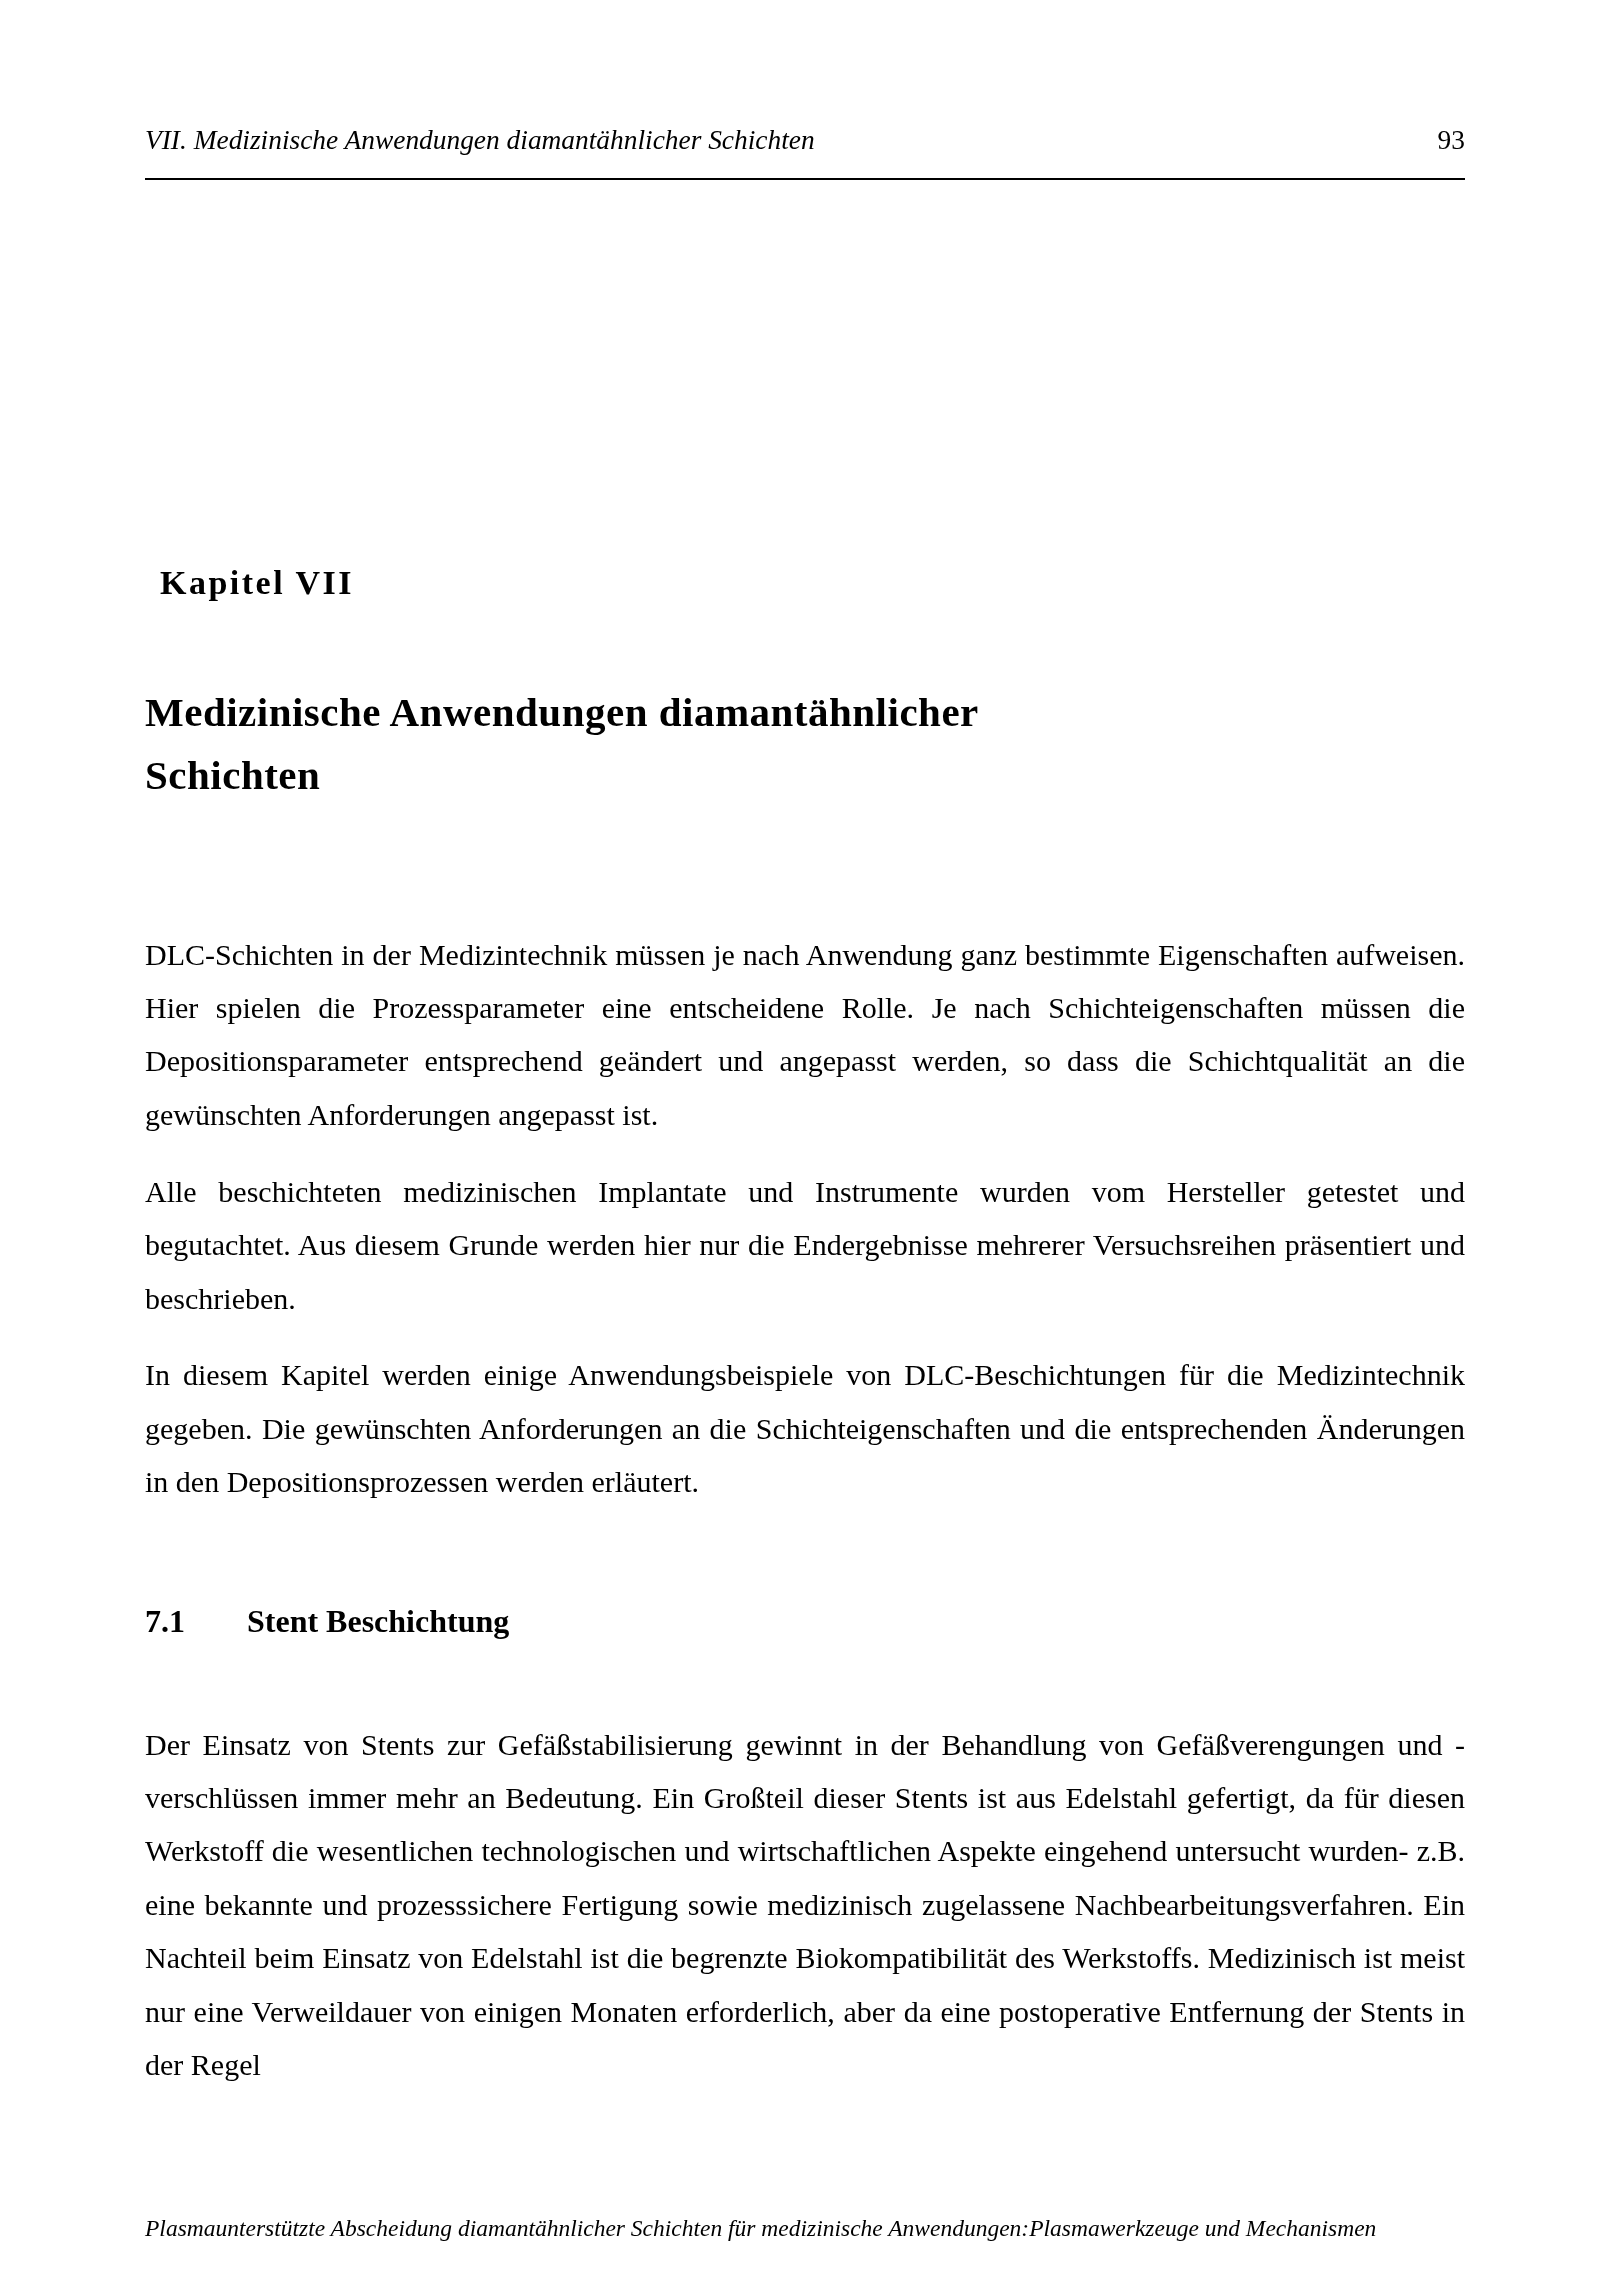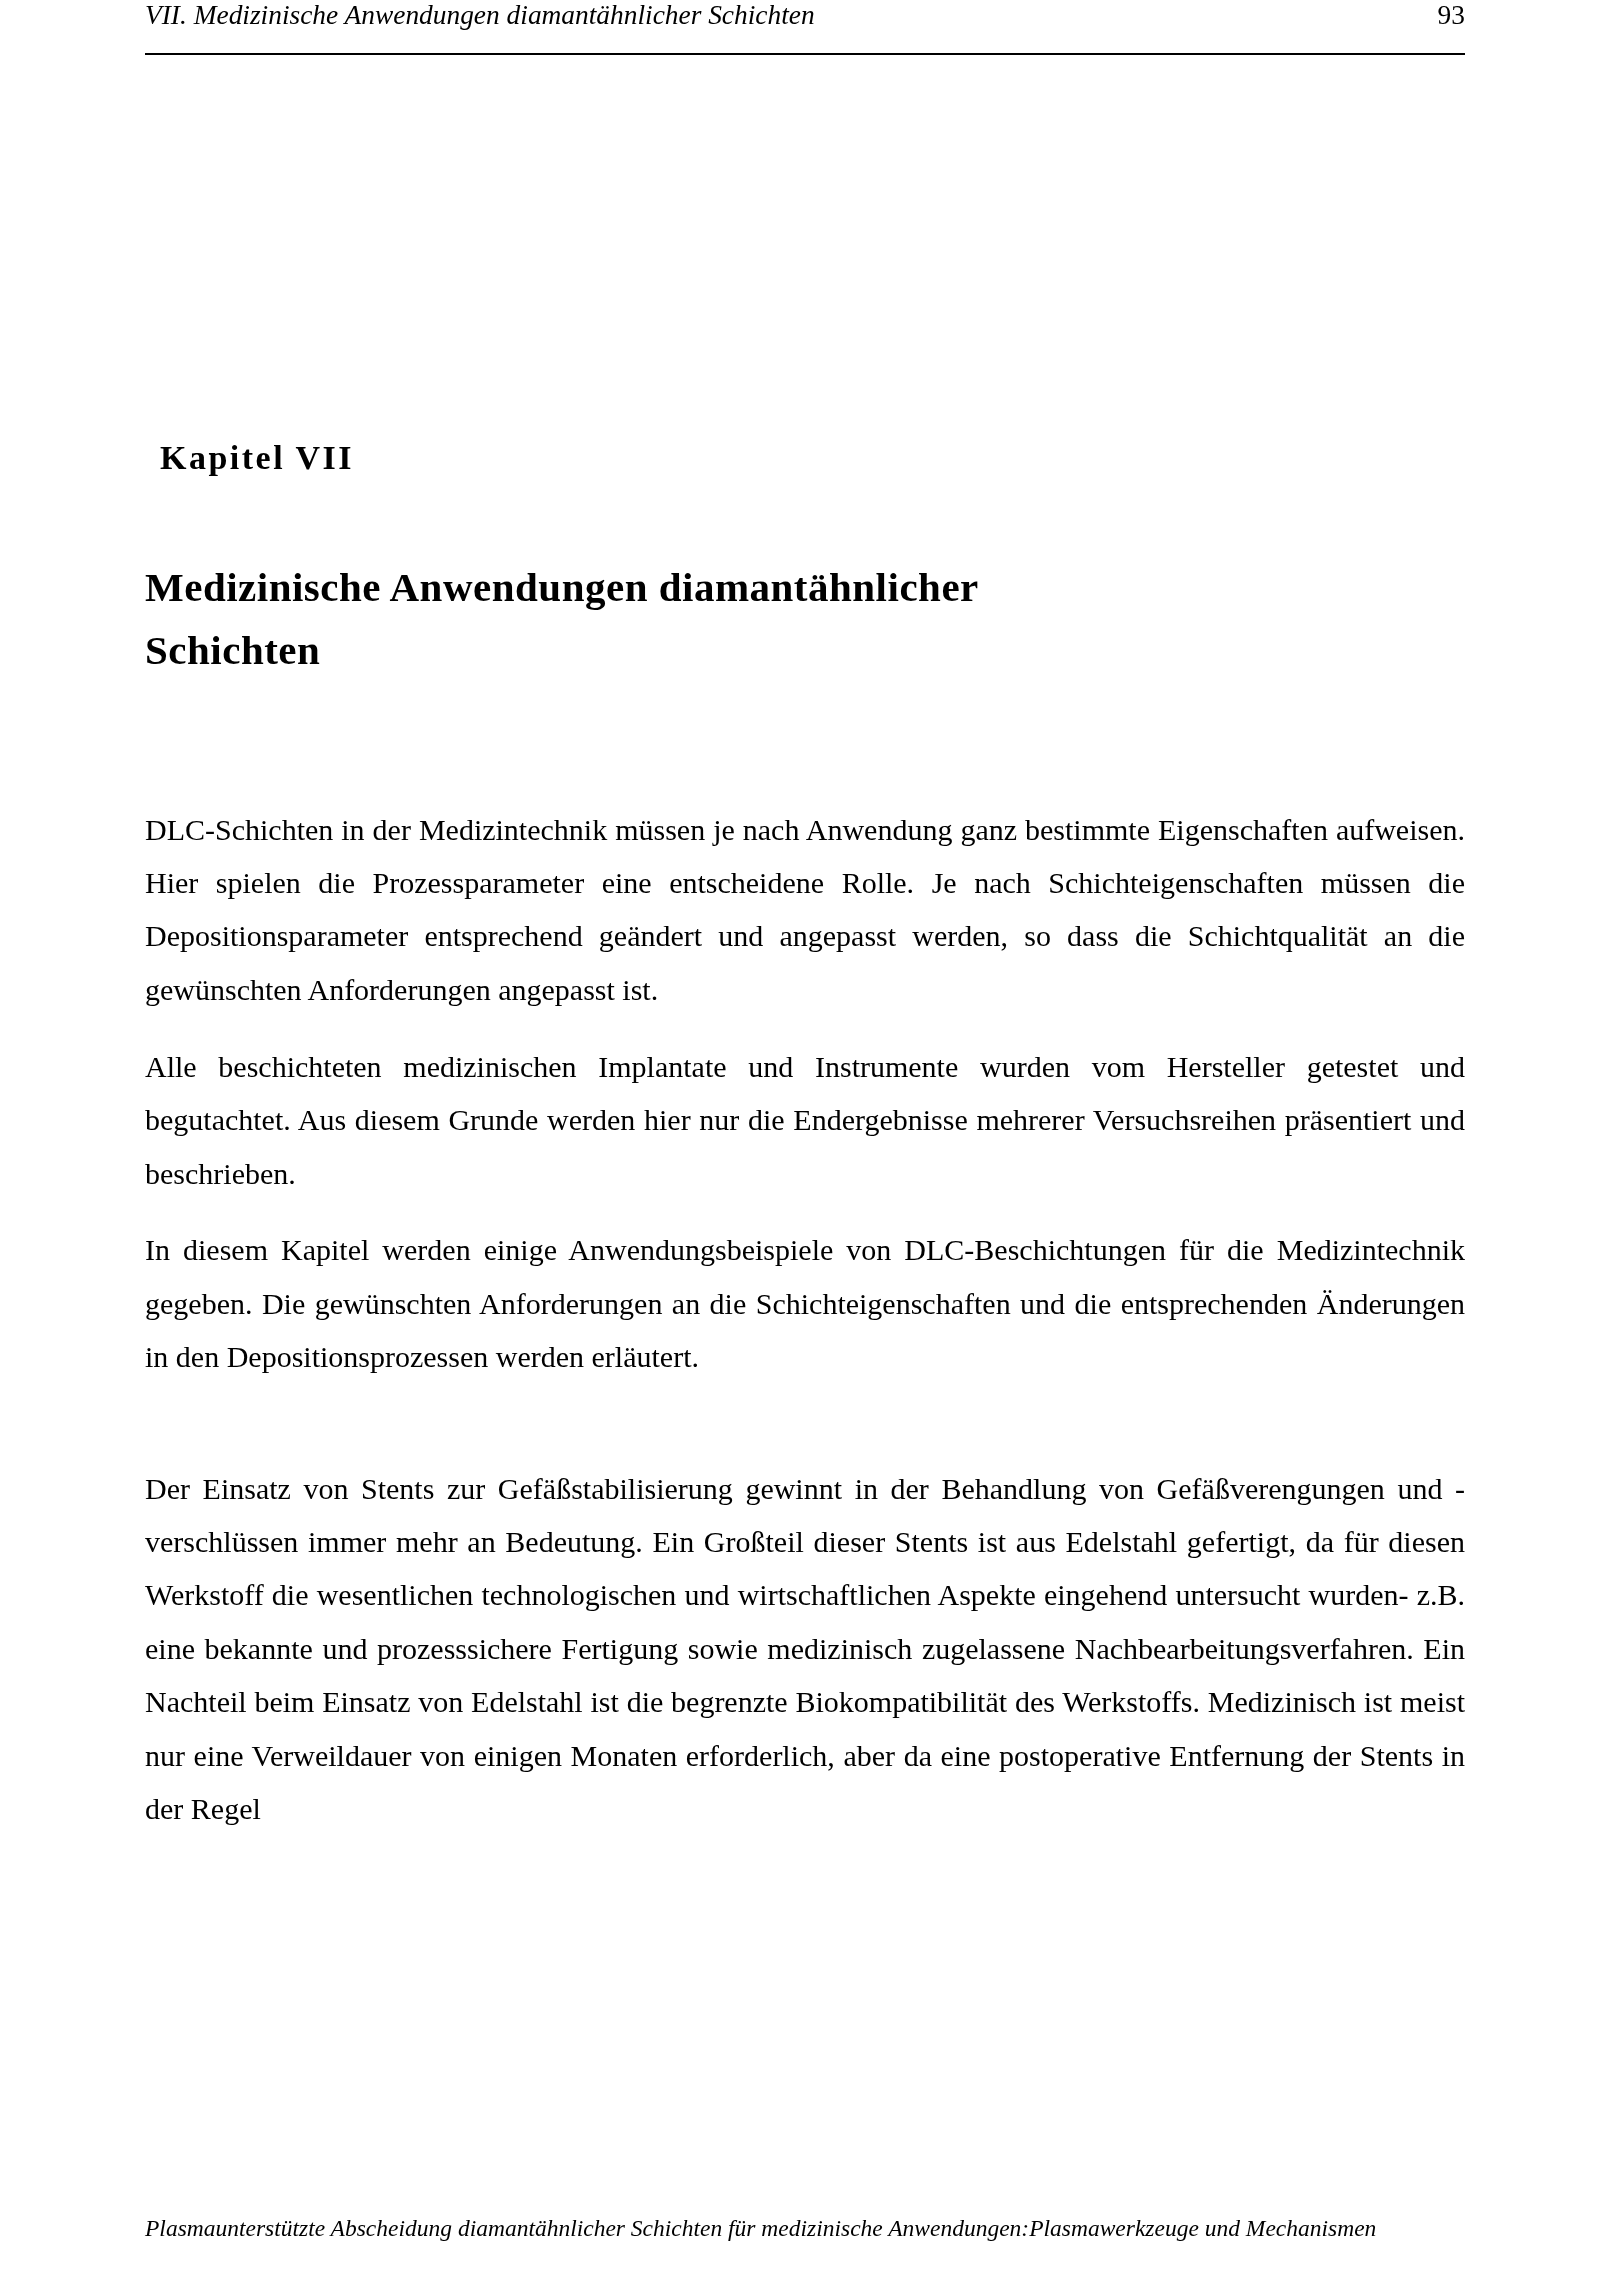--- a/index.html
+++ b/index.html
@@ -20,20 +20,21 @@
     width: 1620px;
     height: 2293px;
     background: #ffffff;
     box-sizing: border-box;
     padding: 0 155px 0 145px;
   }
   .page-header {
     display: flex;
     justify-content: space-between;
     align-items: flex-end;
+    padding-top: 125px;
     font-size: 27.4px;
   }
   .running-title {
     font-style: italic;
   }
   .page-number {
     font-style: normal;
     font-size: 27.4px;
   }
   .header-rule {
@@ -104,20 +105,24 @@
   <div class="chapter-label">Kapitel VII</div>
 
   <h1 class="chapter-title">Medizinische Anwendungen diamantähnlicher Schichten</h1>
 
   <div class="body-copy">
     <p class="body-para">DLC-Schichten in der Medizintechnik müssen je nach Anwendung ganz bestimmte Eigenschaften aufweisen. Hier spielen die Prozessparameter eine entscheidene Rolle. Je nach Schichteigenschaften müssen die Depositionsparameter entsprechend geändert und angepasst werden, so dass die Schichtqualität an die gewünschten Anforderungen angepasst ist.</p>
     <p class="body-para">Alle beschichteten medizinischen Implantate und Instrumente wurden vom Hersteller getestet und begutachtet. Aus diesem Grunde werden hier nur die Endergebnisse mehrerer Versuchsreihen präsentiert und beschrieben.</p>
     <p class="body-para">In diesem Kapitel werden einige Anwendungsbeispiele von DLC-Beschichtungen für die Medizintechnik gegeben. Die gewünschten Anforderungen an die Schichteigenschaften und die entsprechenden Änderungen in den Depositionsprozessen werden erläutert.</p>
   </div>
 
+  <div class="section-heading">
+    <span class="section-number">7.1</span>
+    <span class="section-title">Stent Beschichtung</span>
+  </div>
 
   <div class="section-body">
     <p class="body-para">Der Einsatz von Stents zur Gefäßstabilisierung gewinnt in der Behandlung von Gefäßverengungen und -verschlüssen immer mehr an Bedeutung. Ein Großteil dieser Stents ist aus Edelstahl gefertigt, da für diesen Werkstoff die wesentlichen technologischen und wirtschaftlichen Aspekte eingehend untersucht wurden- z.B. eine bekannte und prozesssichere Fertigung sowie medizinisch zugelassene Nachbearbeitungsverfahren. Ein Nachteil beim Einsatz von Edelstahl ist die begrenzte Biokompatibilität des Werkstoffs. Medizinisch ist meist nur eine Verweildauer von einigen Monaten erforderlich, aber da eine postoperative Entfernung der Stents in der Regel</p>
   </div>
 
   <footer class="page-footer">Plasmaunterstützte Abscheidung diamantähnlicher Schichten  für medizinische Anwendungen:Plasmawerkzeuge und Mechanismen</footer>
 
 </div>
 
 

